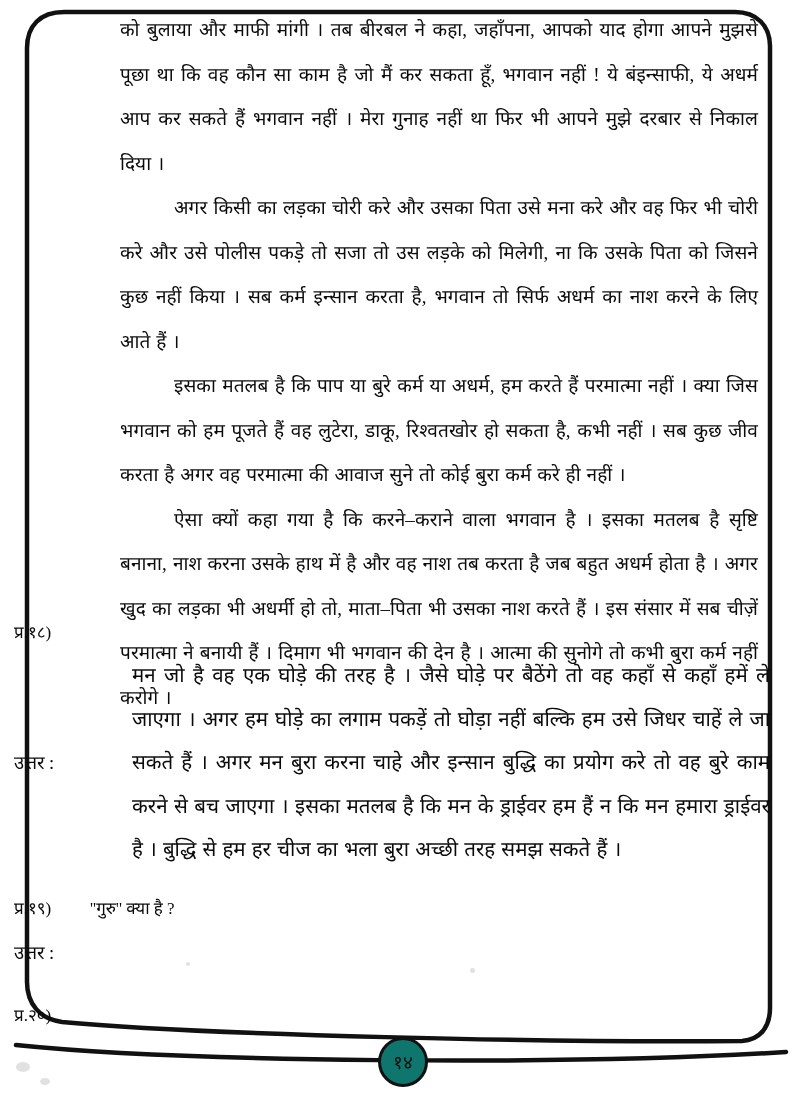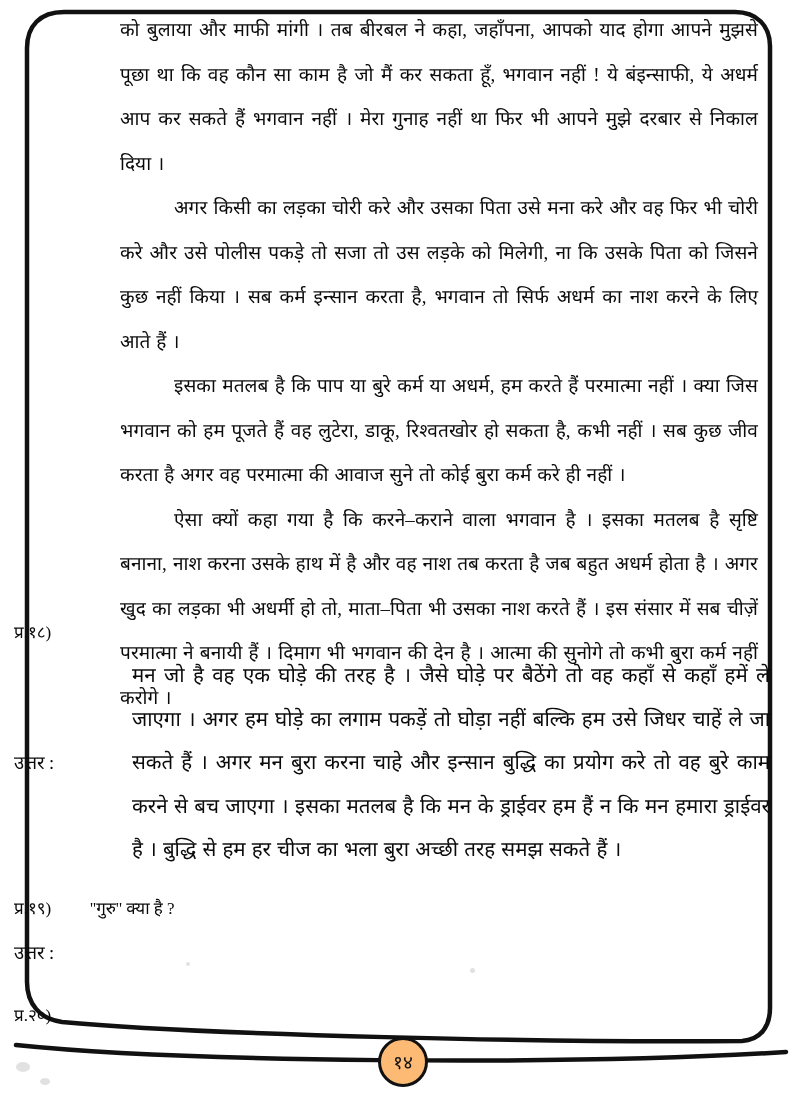--- a/index.html
+++ b/index.html
@@ -106,21 +106,21 @@
 
   
   #page-number {
     position: absolute;
     left: 378px;
     top: 1037px;
     width: 44px;
     height: 44px;
     border: 3px solid #111111;
     border-radius: 50%;
-    background: #fdba74;
+    background: #0f766e;
     display: flex;
     align-items: center;
     justify-content: center;
     font-size: 19px;
     line-height: 1;
     color: #111111;
   }
 
   
   .speckle {

